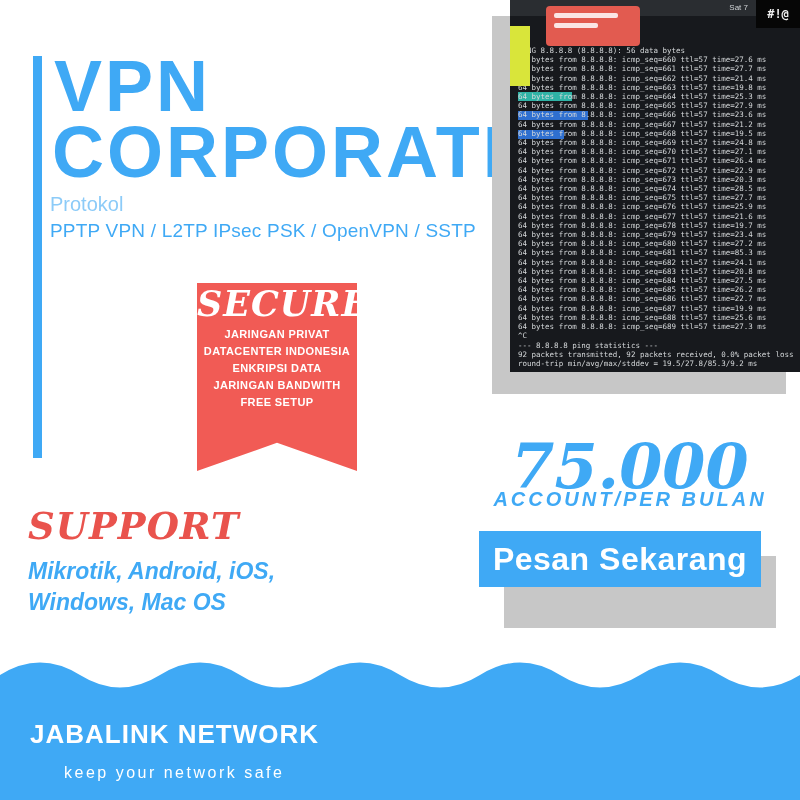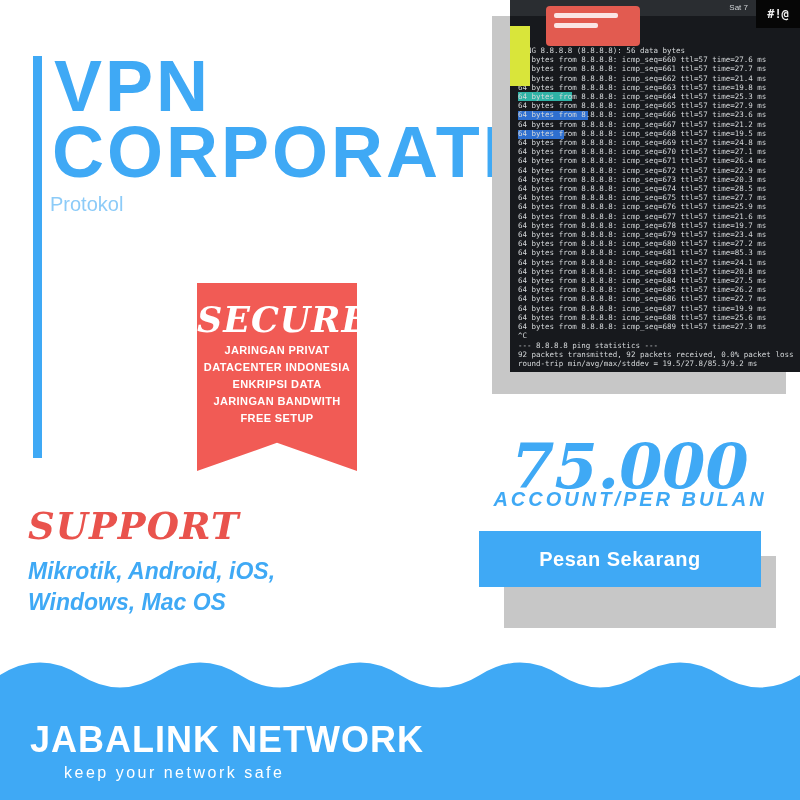--- a/index.html
+++ b/index.html
@@ -11,21 +11,21 @@
   .title-line{position:absolute;left:54px;font-size:72px;font-weight:700;color:#3FA9F5;
               letter-spacing:3px;line-height:72px;white-space:nowrap;}
   .title-1{top:50px;}
   .title-2{top:116px;left:52px;}
   .protocol-label{position:absolute;left:50px;top:193px;font-size:20px;color:#8CCBF8;}
   .protocol-list{position:absolute;left:50px;top:220px;font-size:19px;color:#3FA9F5;letter-spacing:.2px;}
 
   
   .badge{position:absolute;left:197px;top:283px;width:160px;height:188px;background:#F15B55;
          clip-path:polygon(0 0,100% 0,100% 100%,50% 85%,0 100%);text-align:center;color:#fff;}
-  .badge-title{margin-top:16px;font-family:"DejaVu Serif",serif;font-style:italic;font-weight:700;
+  .badge-title{font-family:"DejaVu Serif",serif;font-style:italic;font-weight:700;
                font-size:35px;letter-spacing:1px;}
   .badge-features{margin-top:2px;}
   .badge-feature{font-size:11px;font-weight:700;line-height:17px;letter-spacing:.4px;}
 
   
   .support-title{position:absolute;left:28px;top:504px;font-family:"DejaVu Serif",serif;
                  font-style:italic;font-weight:700;font-size:37px;color:#E9534D;letter-spacing:1px;}
   .support-line{position:absolute;left:28px;font-size:23px;font-weight:700;font-style:italic;
                 color:#3FA9F5;line-height:31px;white-space:nowrap;}
   .support-line-1{top:556px;}
@@ -55,38 +55,39 @@
   
   .price{position:absolute;left:470px;top:402px;width:320px;text-align:center;
          font-family:"DejaVu Serif",serif;font-style:italic;font-weight:700;font-size:62px;color:#3FA9F5;margin-top:28px;}
   .price-unit{position:absolute;left:470px;top:488px;width:320px;text-align:center;
               font-size:20px;font-style:italic;font-weight:700;letter-spacing:3px;color:#3FA9F5;}
 
   
   .cta-shadow{position:absolute;left:504px;top:556px;width:272px;height:72px;background:#C7C7C7;z-index:1;}
   .cta{position:absolute;left:479px;top:531px;width:282px;height:56px;background:#3FA9F5;z-index:2;
        display:flex;align-items:center;justify-content:center;border:none;cursor:pointer;}
-  .cta-label{font-size:20px;font-weight:700;color:#ffffff;letter-spacing:.5px;font-family:"Liberation Sans",sans-serif;}
+  .cta-label{font-size:32px;font-weight:700;color:#ffffff;letter-spacing:.5px;font-family:"Liberation Sans",sans-serif;}
 
   
   .footer{position:absolute;left:0;top:645px;width:800px;height:155px;}
   .footer svg{display:block;}
   .footer-body{background:#3FA9F5;height:95px;}
-  .brand{position:absolute;left:30px;top:74px;font-size:36px;font-weight:700;color:#ffffff;letter-spacing:1px;}
+  .brand{position:absolute;left:30px;top:74px;font-size:26px;font-weight:700;color:#ffffff;letter-spacing:1px;}
   .tagline{position:absolute;left:64px;top:119px;font-size:16px;color:#ffffff;letter-spacing:2.5px;}
 </style>
 </head>
 <body>
 
 <div class="canvas">
 
   <div class="accent-bar"></div>
   <div class="title-line title-1">VPN</div>
   <div class="title-line title-2">CORPORATE</div>
   <div class="protocol-label">Protokol</div>
+  <div class="protocol-list">PPTP VPN / L2TP IPsec PSK / OpenVPN / SSTP</div>
 
   <div class="badge">
     <div class="badge-title">SECURE</div>
     <div class="badge-features">
       <div class="badge-feature">JARINGAN PRIVAT</div>
       <div class="badge-feature">DATACENTER  INDONESIA</div>
       <div class="badge-feature">ENKRIPSI DATA</div>
       <div class="badge-feature">JARINGAN BANDWITH</div>
       <div class="badge-feature">FREE SETUP</div>
     </div>

